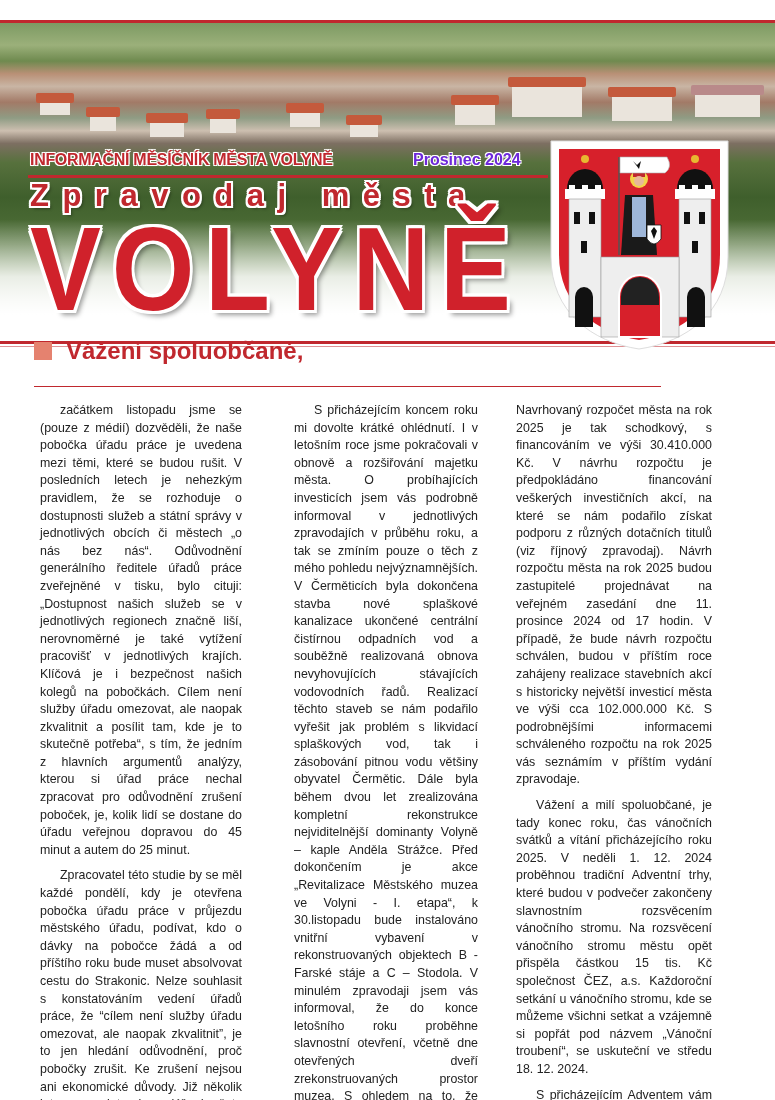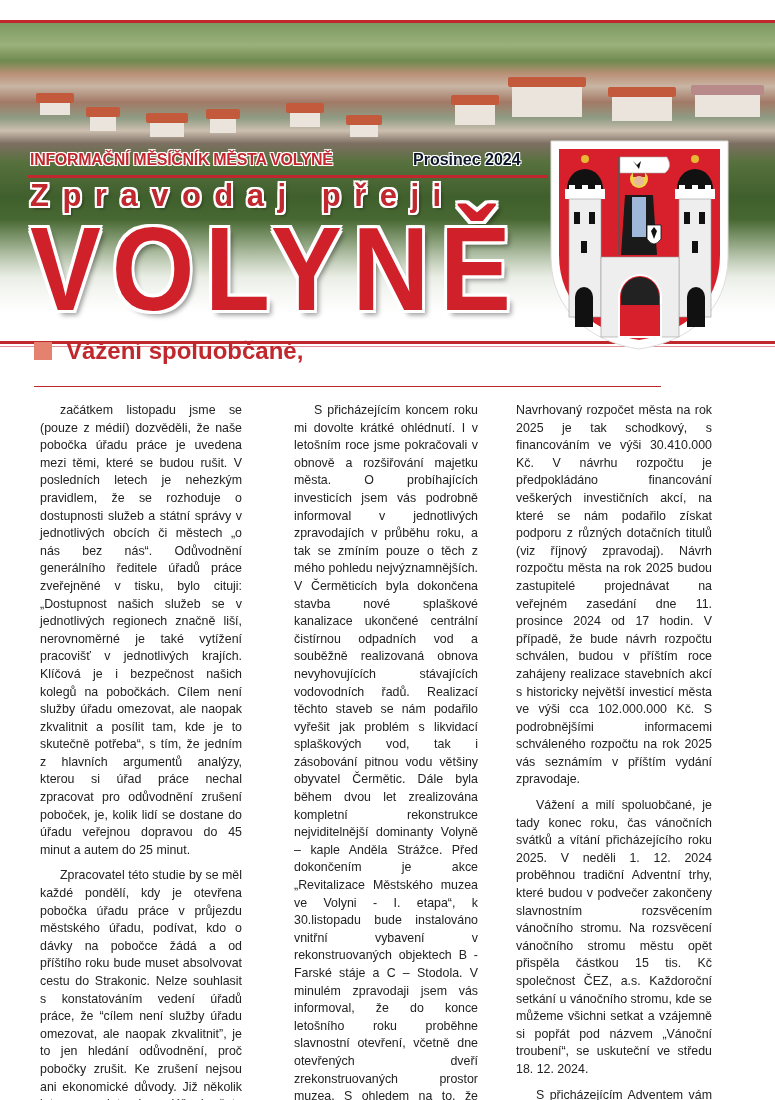--- a/index.html
+++ b/index.html
@@ -10,21 +10,21 @@
   .top-rule{position:absolute;left:0;top:20px;width:775px;height:3px;background:#c0282e;z-index:5;}
   .photo{position:absolute;left:0;top:3px;width:775px;height:317px;
     background:
       linear-gradient(180deg, rgba(255,255,255,0) 0%, rgba(255,255,255,0) 62%, rgba(255,255,255,0.85) 80%, #fff 92%),
       linear-gradient(180deg,#7d9a63 0%,#9bb07a 7%,#6f8a4f 12%,#b99076 16%,#c9b5a4 20%,#a27a67 25%,#8f9c84 30%,#cdbfb0 34%,#7d6f62 38%,#57713d 44%,#3f5f2c 55%,#52723a 70%,#6a8850 80%,#dfe6d8 100%);}
   .roof{position:absolute;height:10px;background:#c45a3c;border-radius:2px;}
   .house{position:absolute;background:#eae4dc;}
   .header-line{position:absolute;left:28px;top:175px;width:520px;height:3px;background:#c0282e;z-index:3;}
   .kicker{position:absolute;left:30px;top:151px;font-weight:bold;font-size:16px;color:#c0282e;z-index:3;
     text-shadow:-1px -1px 0 #fff,1px -1px 0 #fff,-1px 1px 0 #fff,1px 1px 0 #fff,0 0 2px #fff;letter-spacing:-0.3px;}
-  .issue{position:absolute;left:413px;top:151px;font-weight:bold;font-size:16px;color:#0f172a;z-index:3;
+  .issue{position:absolute;left:413px;top:151px;font-weight:bold;font-size:16px;color:#6d28d9;z-index:3;
     text-shadow:-1px -1px 0 #fff,1px -1px 0 #fff,-1px 1px 0 #fff,1px 1px 0 #fff;}
   .subtitle{position:absolute;left:30px;top:178px;font-weight:bold;font-size:31px;color:#c0282e;letter-spacing:13.5px;z-index:3;
     text-shadow:-2px -2px 0 #fff,2px -2px 0 #fff,-2px 2px 0 #fff,2px 2px 0 #fff,0 2px 0 #fff,2px 0 0 #fff,-2px 0 0 #fff,0 -2px 0 #fff,3px 3px 3px rgba(0,0,0,0.35);}
   .title{position:absolute;left:30px;top:210px;font-weight:bold;font-size:118px;line-height:118px;color:#d0212b;letter-spacing:12px;z-index:3;transform:scaleX(0.9);transform-origin:left top;
     text-shadow:-3px -3px 0 #fff,3px -3px 0 #fff,-3px 3px 0 #fff,3px 3px 0 #fff,0 3px 0 #fff,3px 0 0 #fff,-3px 0 0 #fff,0 -3px 0 #fff,5px 5px 6px rgba(0,0,0,0.4);}
   .bottom-rule{position:absolute;left:0;top:341px;width:775px;height:3px;background:#c0282e;z-index:2;}
   .bottom-rule2{position:absolute;left:0;top:346px;width:775px;height:1px;background:#c0282e;opacity:0.5;z-index:2;}
   
   .arms{position:absolute;left:547px;top:137px;width:185px;height:215px;z-index:6;}
   
@@ -68,21 +68,21 @@
       <div class="house" style="left:612px;top:72px;width:60px;height:26px;"></div>
       <div class="roof" style="left:608px;top:64px;width:68px;"></div>
       <div class="house" style="left:695px;top:70px;width:65px;height:24px;"></div>
       <div class="roof" style="left:691px;top:62px;width:73px;background:#b98a8a;"></div>
     </div>
   </div>
 
   <div class="kicker">INFORMAČNÍ MĚSÍČNÍK MĚSTA VOLYNĚ</div>
   <div class="issue">Prosinec 2024</div>
   <div class="header-line"></div>
-  <div class="subtitle">Zpravodaj přeji</div>
+  <div class="subtitle">Zpravodaj města</div>
   <div class="title">VOLYNĚ</div>
 
   <div class="bottom-rule"></div>
   <div class="bottom-rule2"></div>
 
   <svg class="arms" viewBox="0 0 185 215">
     <path d="M4 4 H181 V120 C181 175 140 205 92 212 C45 205 4 175 4 120 Z" fill="#ffffff" stroke="#ddd" stroke-width="1"></path>
     <path d="M12 12 H173 V118 C173 168 136 196 92 203 C49 196 12 168 12 118 Z" fill="#d7202b"></path>
 
     <circle cx="38" cy="22" r="4" fill="#e8b830"></circle>

